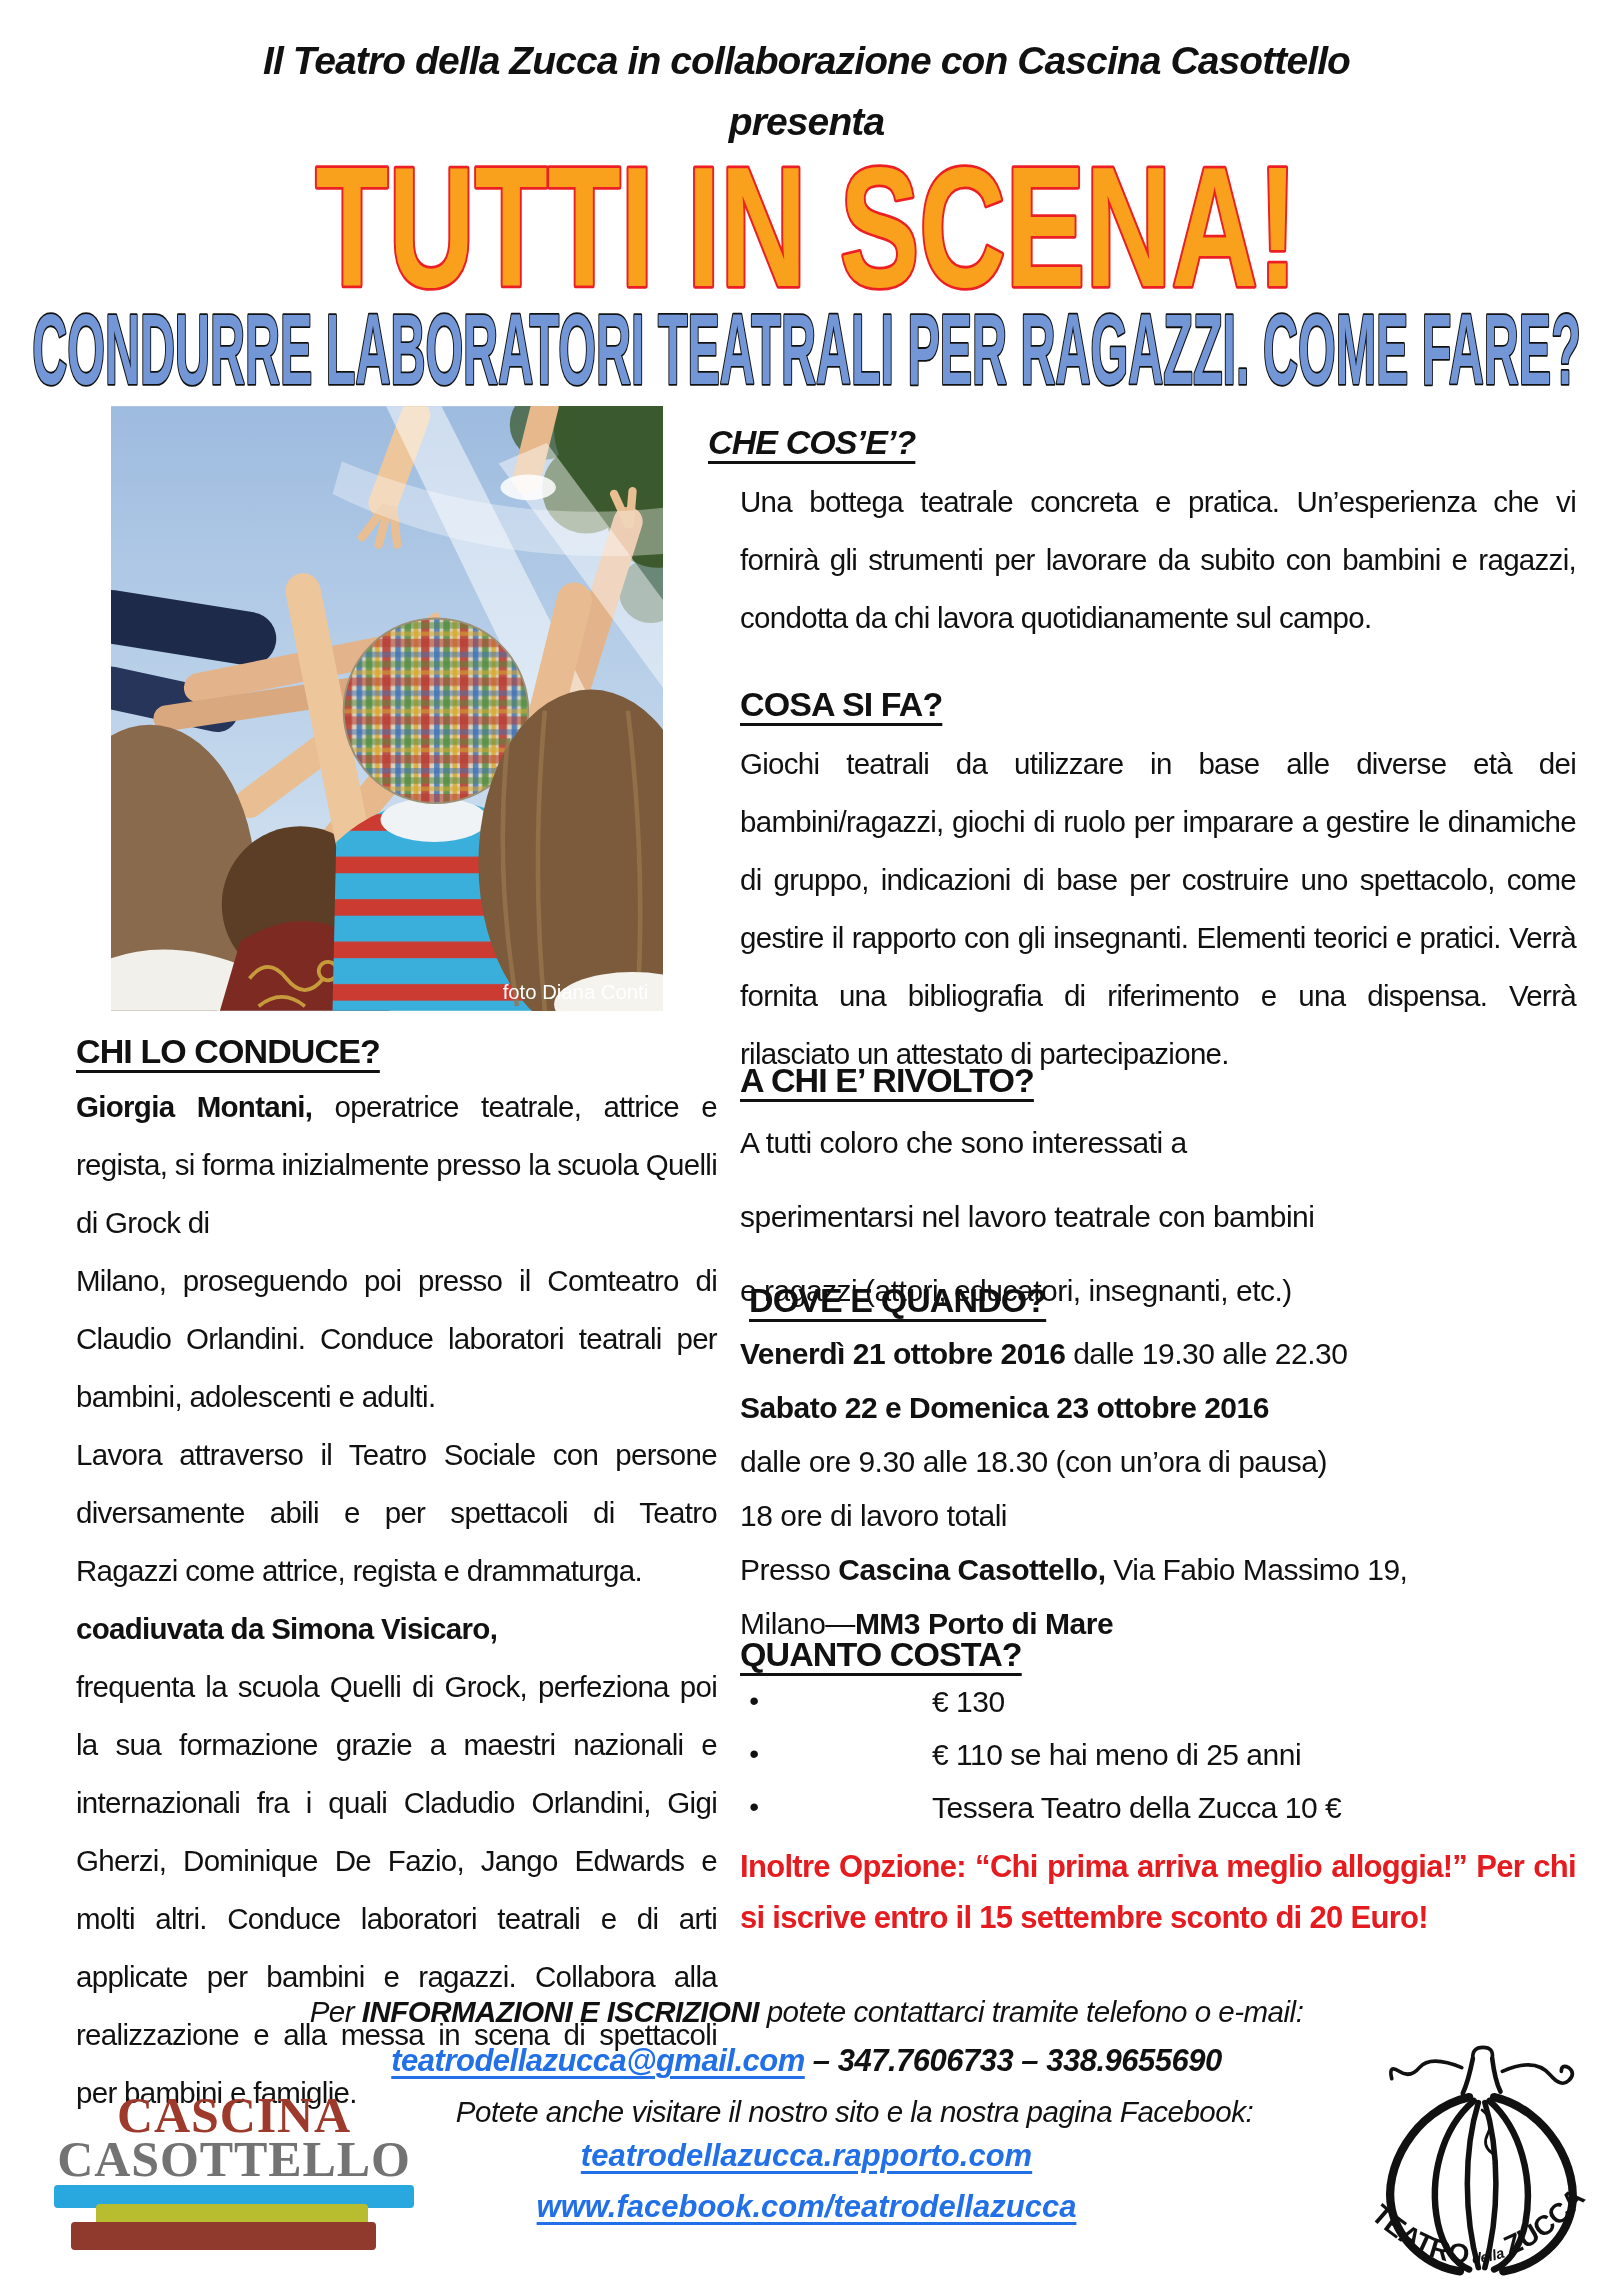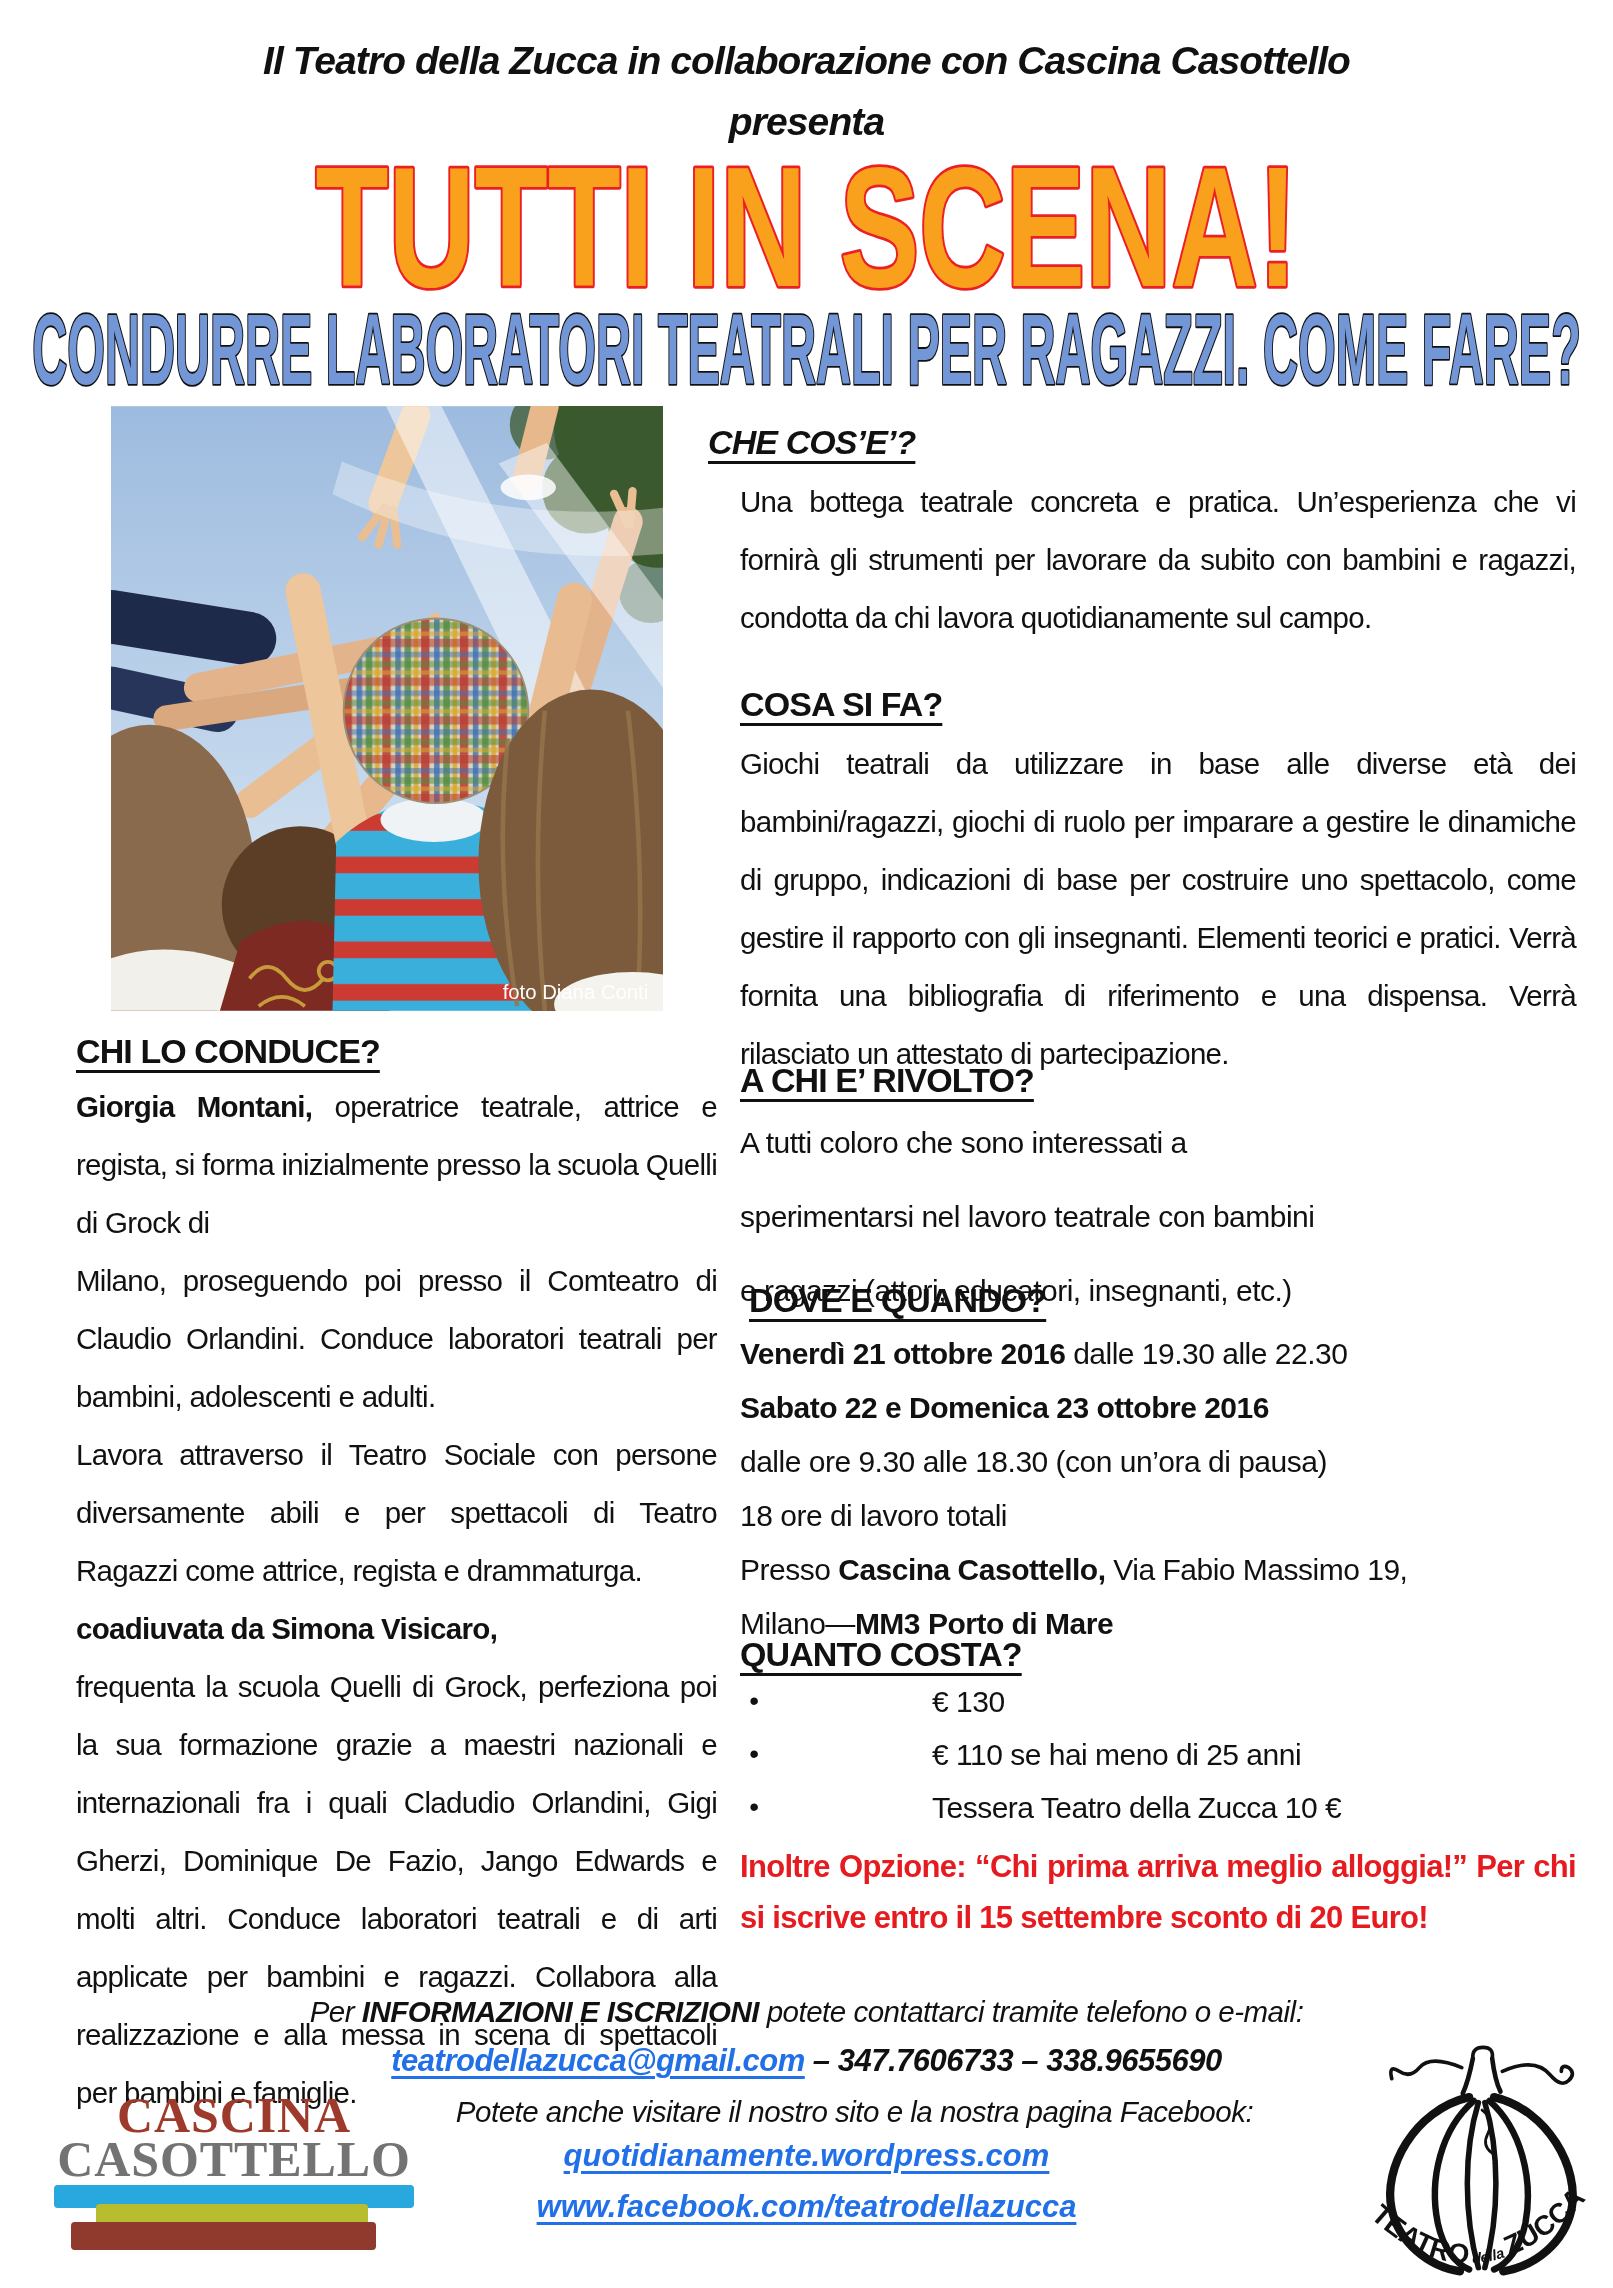--- a/index.html
+++ b/index.html
@@ -182,21 +182,21 @@
   <div class="abs rednote" style="left:740px;top:1841px;width:836px;color:#E51B1F;">Inoltre Opzione: “Chi prima arriva meglio alloggia!” Per chi si iscrive entro il 15 settembre sconto di 20 Euro!</div>
 
   <div class="abs center foot" style="top:1995px;">
     <span>Per </span><span class="foot-b">INFORMAZIONI E ISCRIZIONI</span><span> potete contattarci tramite telefono o e-mail:</span>
   </div>
   <div class="abs center" style="top:2043px;font-size:31px;letter-spacing:-0.5px;">
     <a class="link" style="color:#2170E8;">teatrodellazucca@gmail.com</a><b> – 347.7606733 – 338.9655690</b>
   </div>
   <div class="abs center foot" style="top:2095px;padding-left:48px;">Potete anche visitare il nostro sito e la nostra pagina Facebook:</div>
   <div class="abs center" style="top:2138px;font-size:31px;">
-    <a class="link" style="color:#2170E8;">quotidianamente.wordpress.com</a>
+    <a class="link" style="color:#2170E8;">teatrodellazucca.rapporto.com</a>
   </div>
   <div class="abs center" style="top:2189px;font-size:31px;">
     <a class="link" style="color:#2170E8;">www.facebook.com/teatrodellazucca</a>
   </div>
 
   <div class="abs" style="left:54px;top:2093px;width:360px;height:171px;">
     <div class="cascina-word" style="color:#9E3A2B;">CASCINA</div>
     <div class="cascina-word" style="color:#737373;">CASOTTELLO</div>
     <div class="bar" style="left:0px;top:92px;width:360px;height:23px;background:#29A8DF;"></div>
     <div class="bar" style="left:42px;top:111px;width:272px;height:23px;background:#B8BC2F;"></div>

